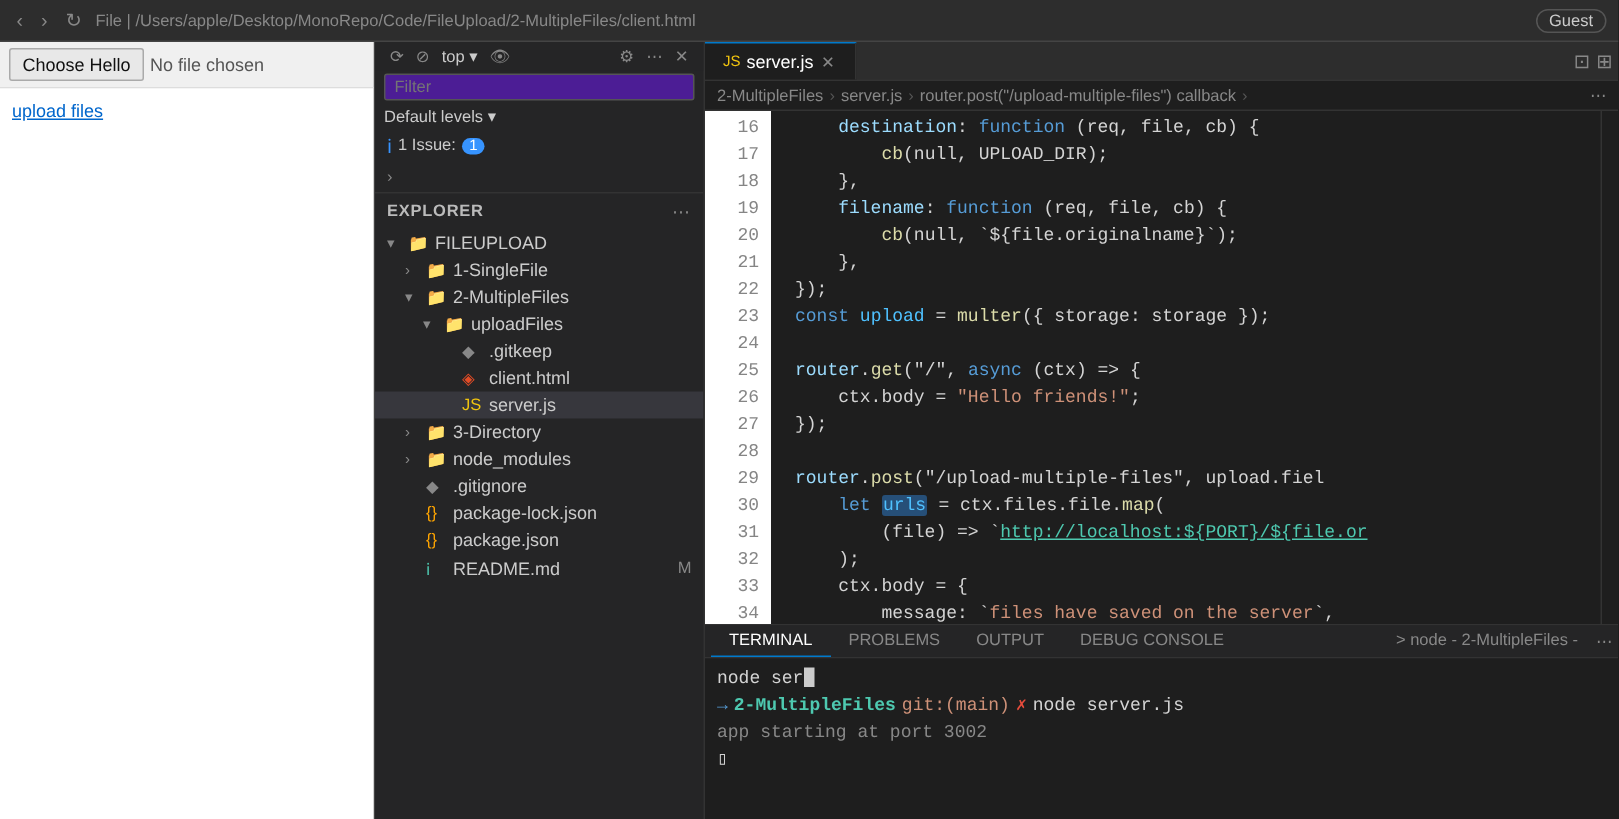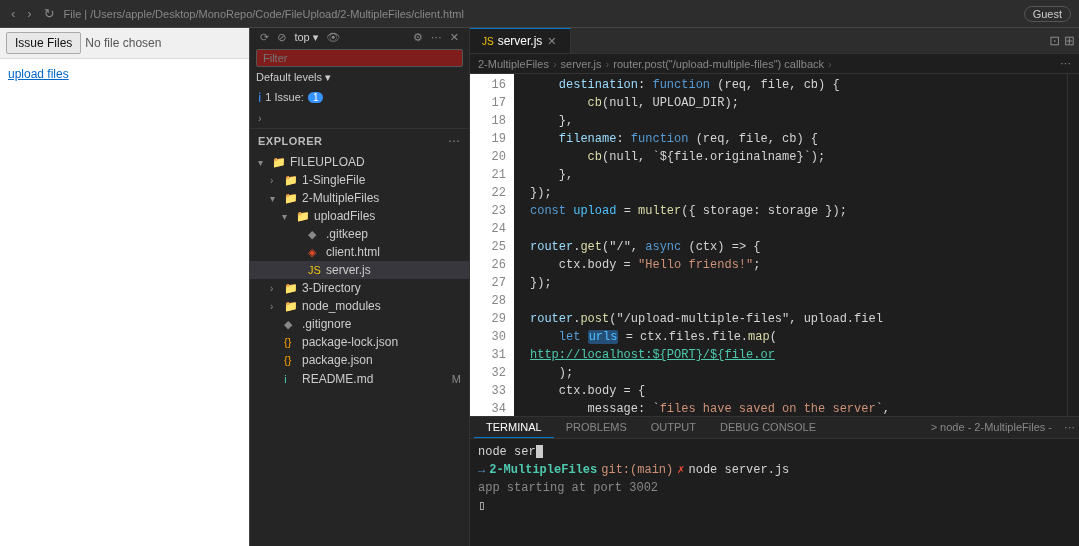--- a/index.html
+++ b/index.html
@@ -20,21 +20,21 @@
     .no-file-text { color: #555; font-size: 12px; }
     .browser-content { padding: 8px; flex: 1; background: #fff; }
     .upload-link { color: #0066cc; text-decoration: underline; cursor: pointer; font-size: 12px; }
 
     
     .vscode-area { display: flex; flex: 1; overflow: hidden; }
 
     
     .sidebar { width: 220px; background: #252526; flex-shrink: 0; display: flex; flex-direction: column; border-right: 1px solid #333; overflow-y: auto; }
     .problems-toolbar-btn { background: none; border: none; color: #888; cursor: pointer; font-size: 11px; padding: 1px 4px; }
-    .filter-input { background: #7f1d1d; border: 1px solid #555; color: #ccc; padding: 2px 6px; font-size: 11px; width: 100%; border-radius: 2px; }
+    .filter-input { background: #4c1d95; border: 1px solid #555; color: #ccc; padding: 2px 6px; font-size: 11px; width: 100%; border-radius: 2px; }
     .default-levels { display: flex; align-items: center; gap: 2px; padding: 2px 6px; font-size: 11px; color: #ccc; cursor: pointer; }
     .issue-item { display: flex; align-items: center; gap: 4px; padding: 2px 8px; font-size: 11px; color: #ccc; }
     .issue-icon { color: #3794ff; font-size: 13px; }
     .arrow-right { color: #888; font-size: 11px; padding: 4px 8px; cursor: pointer; }
 
     
     .explorer-section { display: flex; flex-direction: column; }
     .explorer-header { display: flex; align-items: center; justify-content: space-between; padding: 4px 8px; font-size: 11px; font-weight: bold; color: #bbb; text-transform: uppercase; letter-spacing: 0.5px; }
     .explorer-actions { display: flex; gap: 3px; }
     .exp-icon-btn { background: none; border: none; color: #888; cursor: pointer; font-size: 12px; padding: 1px; }
@@ -124,21 +124,21 @@
   <button class="nav-btn">›</button>
   <button class="nav-btn">↻</button>
   <span class="file-path">File | /Users/apple/Desktop/MonoRepo/Code/FileUpload/2-MultipleFiles/client.html</span>
   <button class="guest-btn">Guest</button>
 </div>
 
 <div class="main-area">
 
   <div class="browser-pane">
     <div class="browser-toolbar">
-      <button class="choose-files-btn">Issue Files</button>
+      <button class="choose-files-btn">Choose Hello</button>
       <span class="no-file-text">No file chosen</span>
     </div>
     <div class="browser-content">
       <a class="upload-link">upload files</a>
     </div>
   </div>
 
   <div class="vscode-area">
 
     <div class="sidebar">
@@ -344,21 +344,21 @@
             <div class="code-line">
               <span class="op"></span>
             </div>
             <div class="code-line">
               <span class="prop">router</span><span class="op">.</span><span class="fn">post</span><span class="op">("/upload-multiple-files", upload.fiel</span>
             </div>
             <div class="code-line">
               <span class="op">    </span><span class="kw">let</span><span class="op"> </span><span class="var"><span style="background:#264f78;border-radius:2px;padding:0 1px;">urls</span></span><span class="op"> = ctx.files.file.</span><span class="fn">map</span><span class="op">(</span>
             </div>
             <div class="code-line">
-              <span class="url-link">http://localhost:${PORT}/${file.or</span>
+              <span class="op">        (file) =&gt; `</span><span class="url-link">http://localhost:${PORT}/${file.or</span>
             </div>
             <div class="code-line">
               <span class="op">    );</span>
             </div>
             <div class="code-line">
               <span class="op">    ctx.body = {</span>
             </div>
             <div class="code-line">
               <span class="op">        message: `</span><span class="str">files have saved on the server</span><span class="op">`,</span>
             </div>

